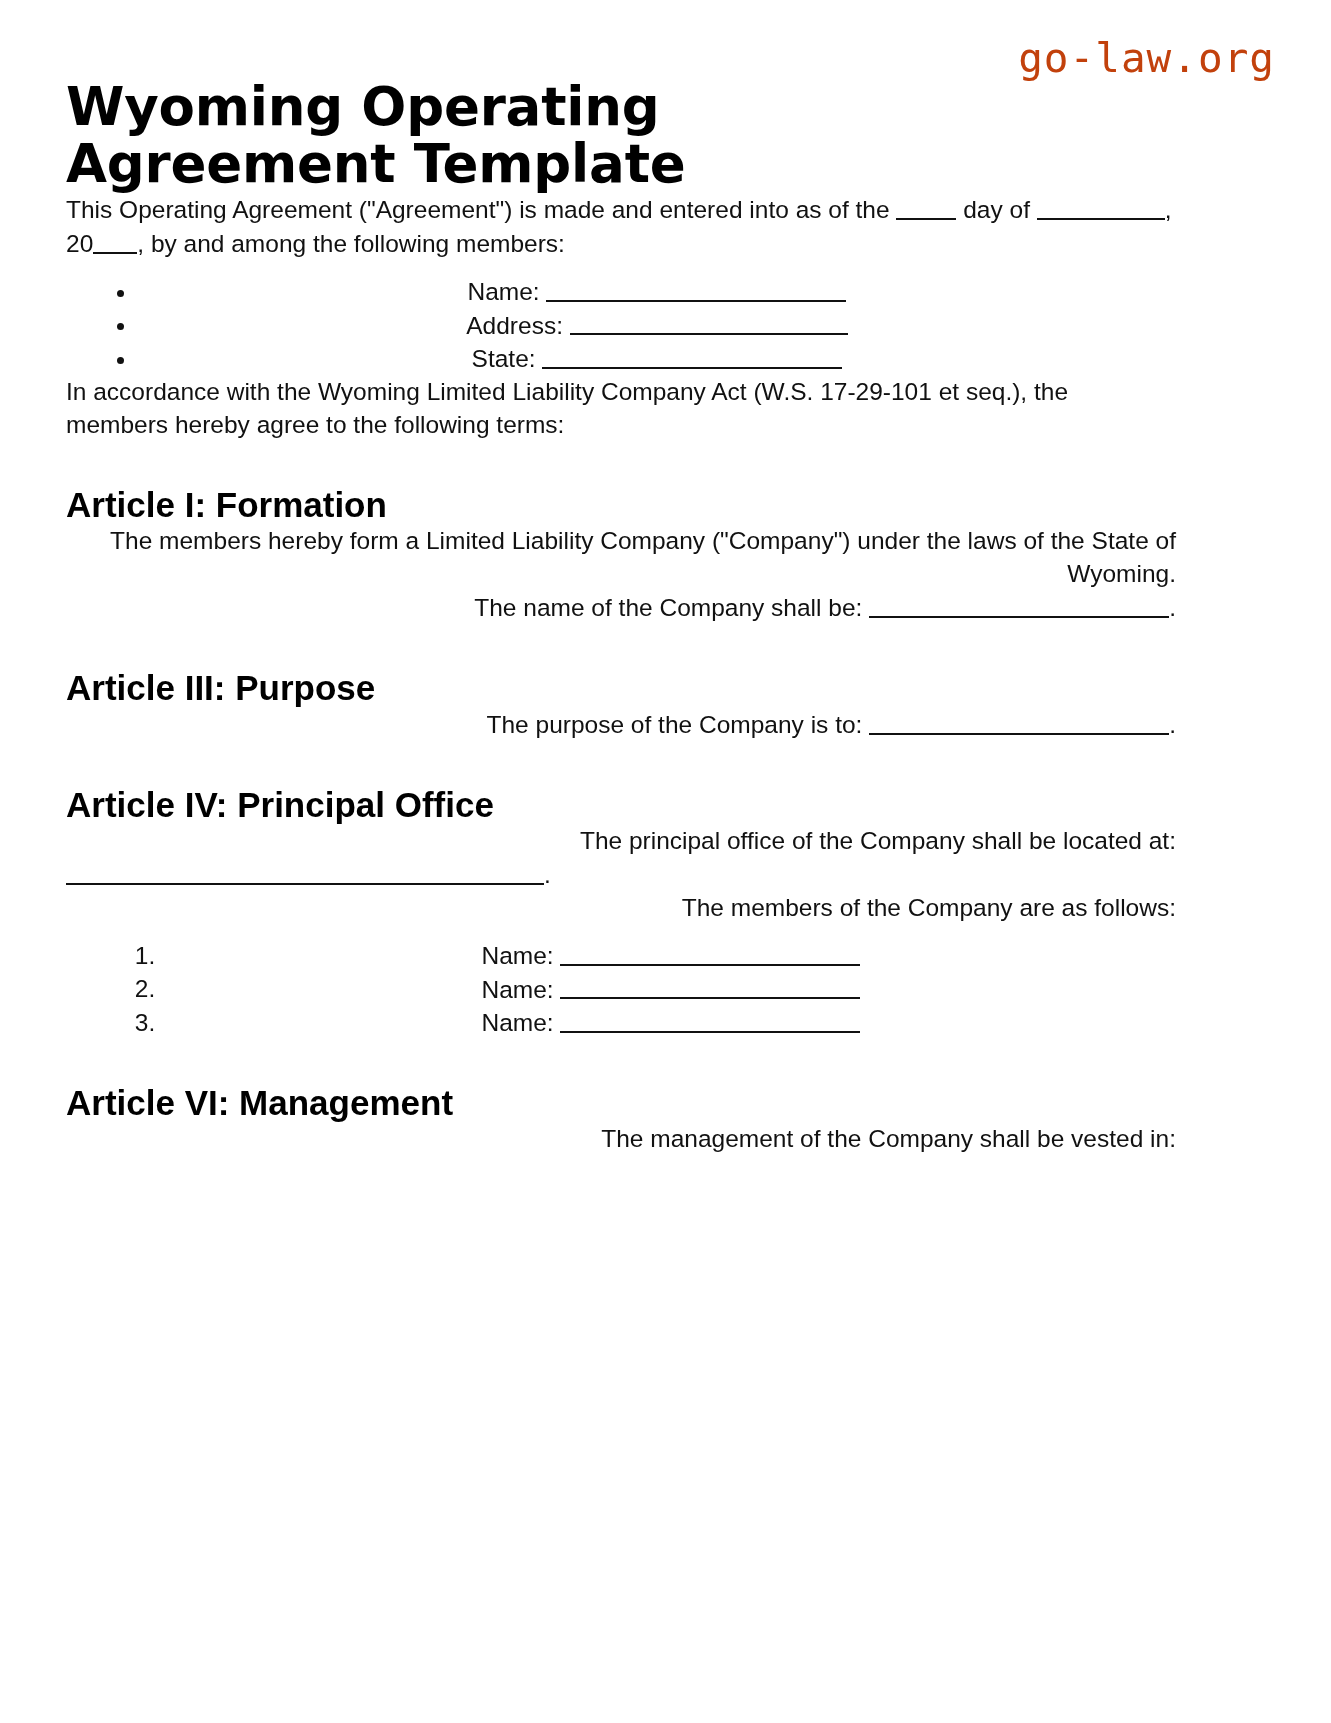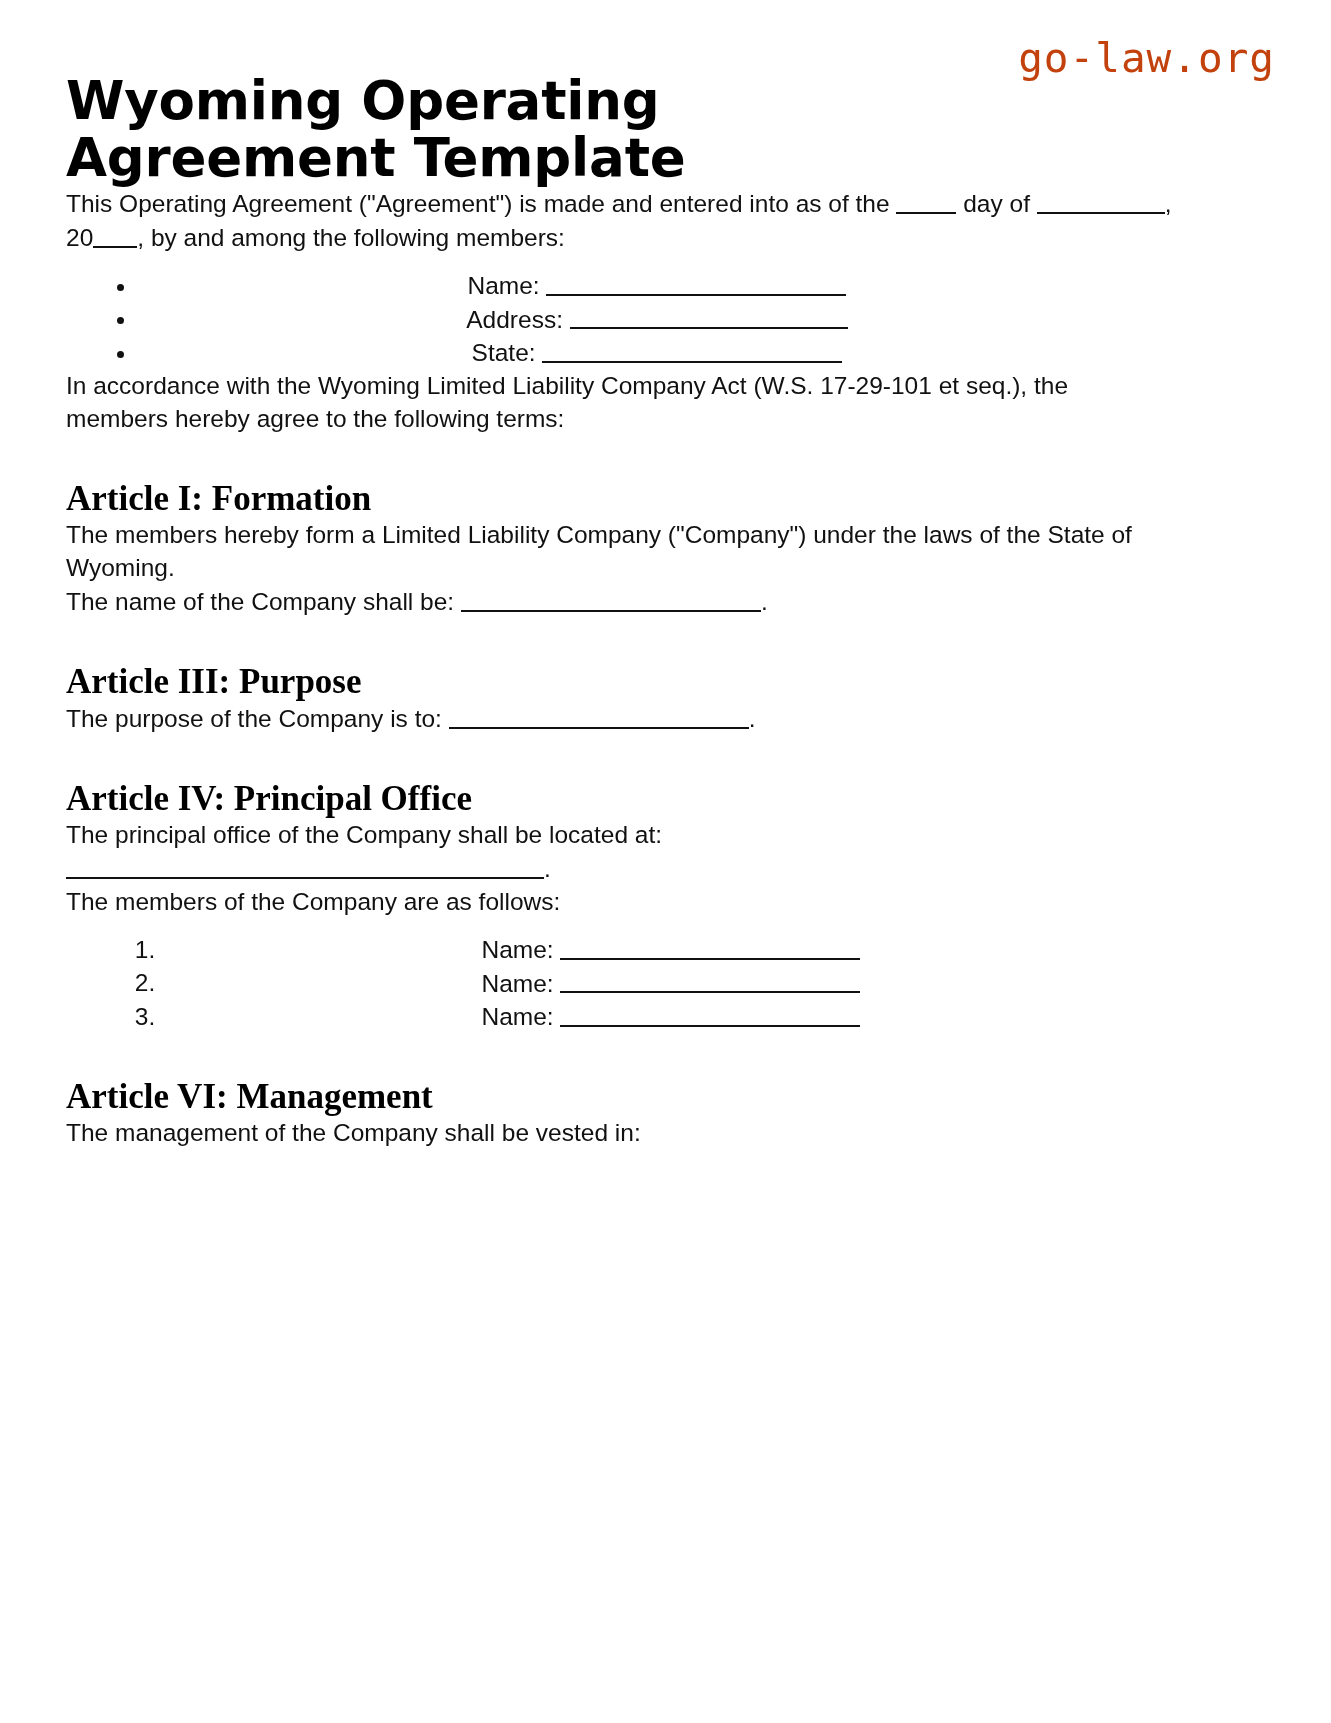--- a/index.html
+++ b/index.html
@@ -29,53 +29,54 @@
     right: 56px;
     font-family: "DejaVu Sans Mono", "Liberation Mono", monospace;
     font-size: 41px;
     letter-spacing: 1px;
     color: #c2410c;
     white-space: nowrap;
   }
   .content {
     position: absolute;
     left: 66px;
-    top: 72px;
+    top: 78px;
     width: 1110px;
   }
   h1.doc-title {
     font-family: "DejaVu Sans", "Liberation Sans", sans-serif;
     font-size: 53px;
     font-weight: bold;
     line-height: 1.08;
     margin: 0 0 0 0;
     letter-spacing: -0.2px;
     color: #000;
     max-width: 900px;
   }
   h2.article-heading {
-    font-family: Liberation Serif, serif;
+    font-family: Liberation Sans, sans-serif;
     font-size: 35px;
     font-weight: bold;
     line-height: 1.12;
     margin: 44px 0 0 0;
     color: #000;
   }
   p.body-text {
     font-size: 24.5px;
     line-height: 1.35;
     margin: 0;
     color: #111;
     font-weight: normal;
   }
   .intro-para {
     margin-top: 62px;
   }
   .after-heading {
     margin-top: 34px;
+    text-align: right;
   }
   .para-gap {
     margin-top: 32px;
   }
   ul.bullets, ol.numbers {
     margin: 14px 0 0 0;
     padding-left: 72px;
     font-size: 24.5px;
     line-height: 1.30;
     text-align: center;

